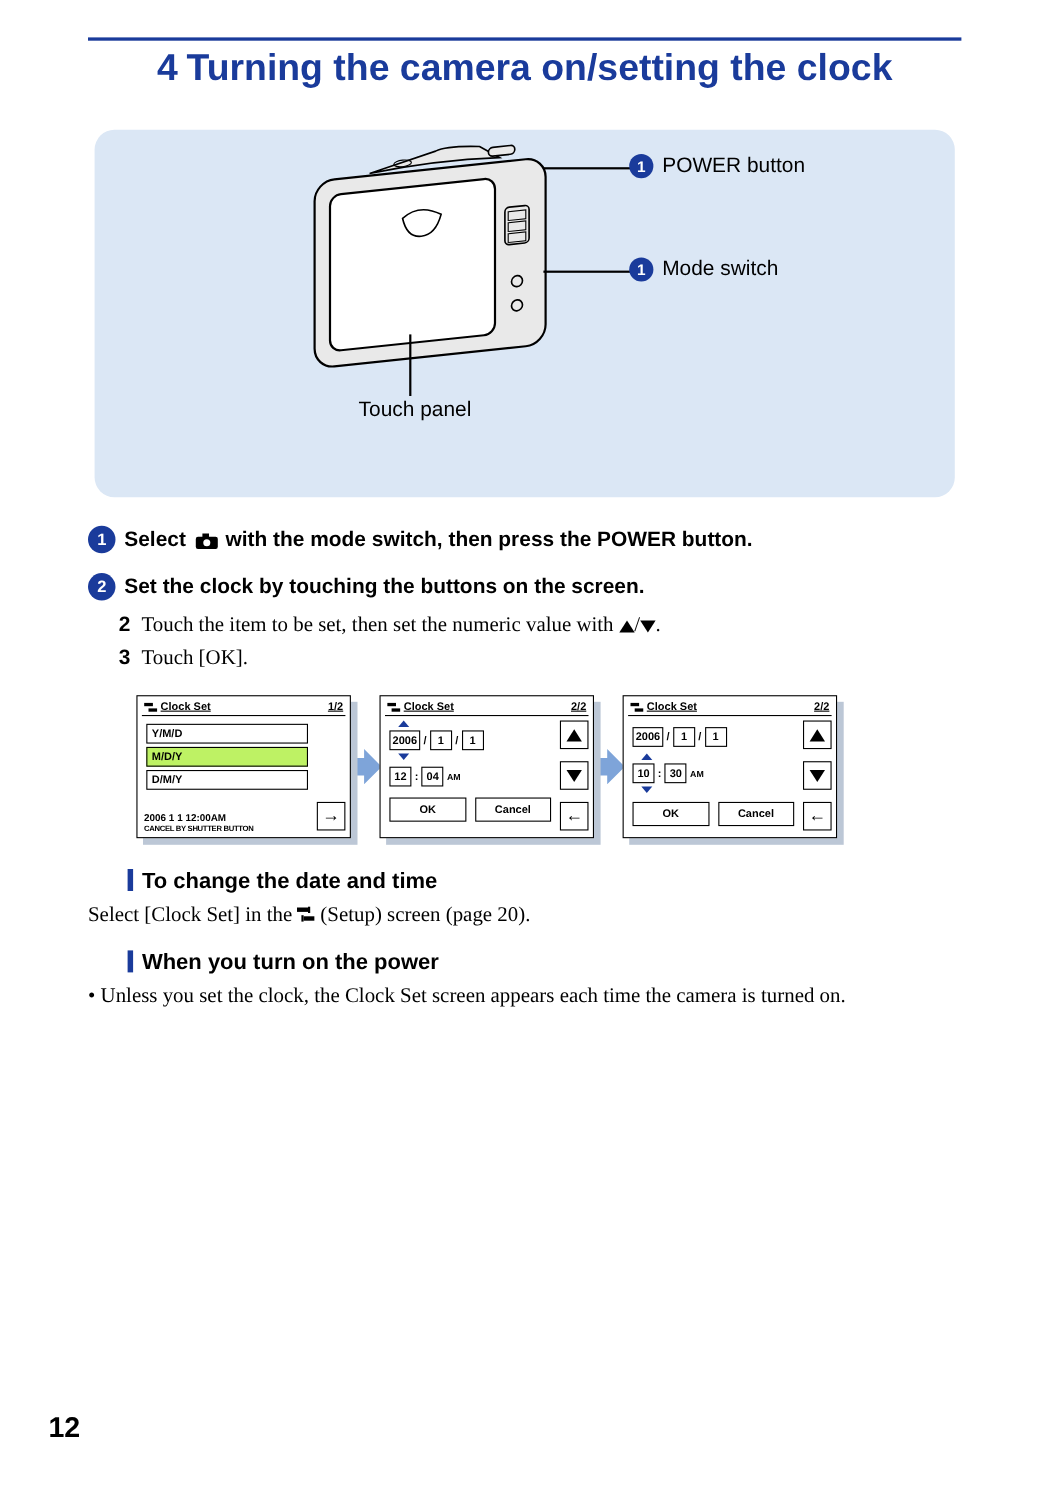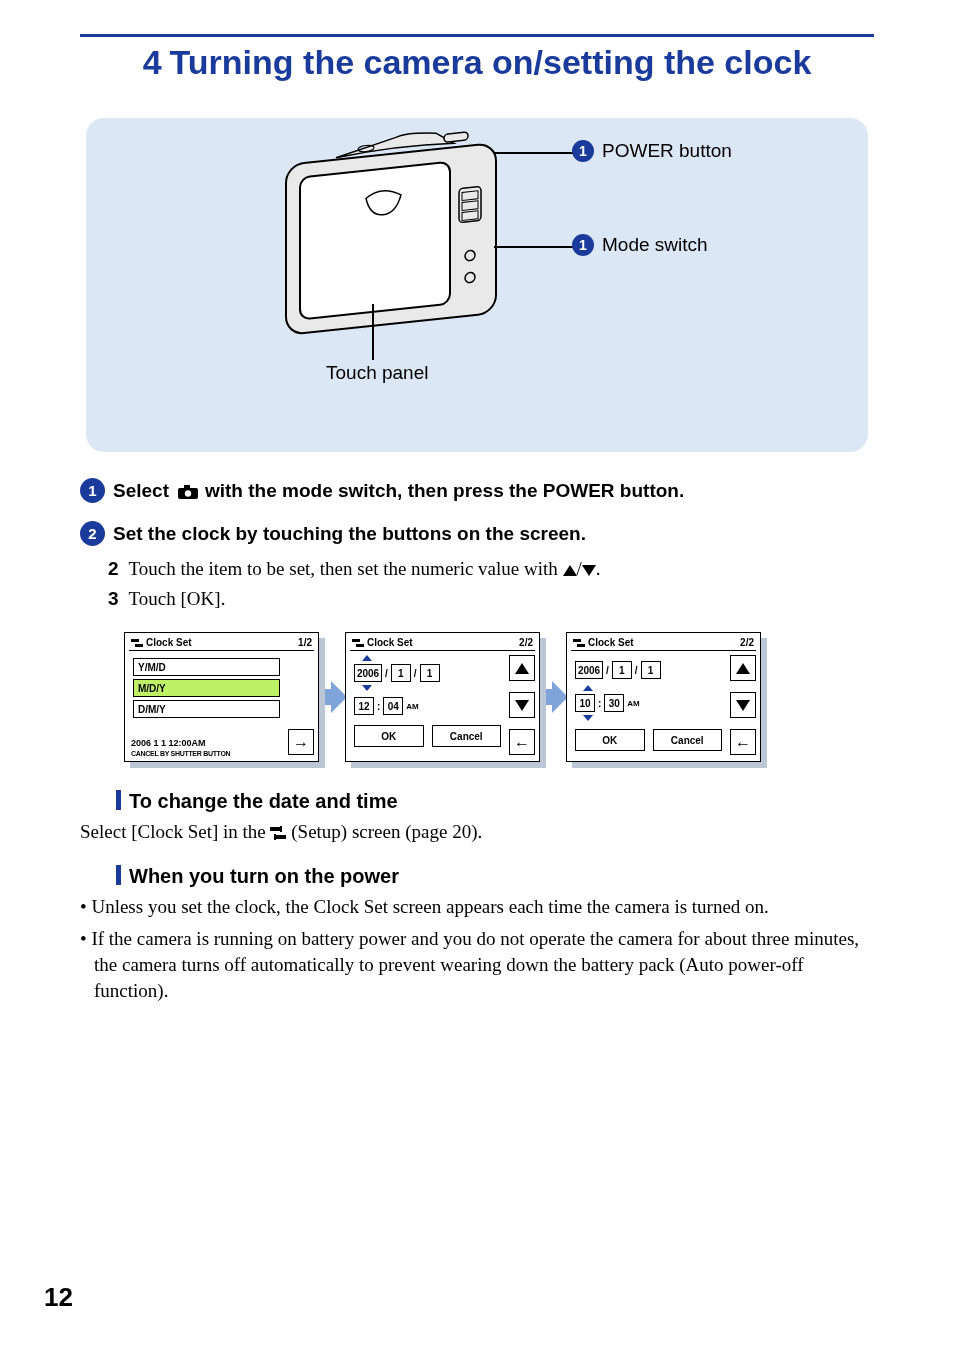--- a/index.html
+++ b/index.html
@@ -23,21 +23,21 @@
   .sub-ol li{font-size:19px;line-height:30px;font-family:Georgia,"Times New Roman",serif;}
   .sub-ol li .n{font-family:Arial,sans-serif;font-weight:bold;margin-right:10px;}
   .tri{display:inline-block;width:0;height:0;vertical-align:middle;}
   .tri-r{border-top:6px solid transparent;border-bottom:6px solid transparent;border-left:10px solid #000;margin:0 1px;}
   .tri-up{border-left:7px solid transparent;border-right:7px solid transparent;border-bottom:11px solid #000;}
   .tri-dn{border-left:7px solid transparent;border-right:7px solid transparent;border-top:11px solid #000;}
   
   .shots{display:flex;align-items:center;justify-content:flex-start;margin:14px 0 28px 44px;gap:0;}
   .shot{width:195px;height:130px;border:1px solid #000;background:#fff;position:relative;box-sizing:border-box;padding:4px;}
   .shot-title{display:flex;justify-content:space-between;align-items:center;border-bottom:1px solid #000;font-size:10px;font-weight:bold;padding:0 2px 2px 2px;}
-  .shadow{box-shadow:6px 6px 0 #bcc7d6;}
+  .shadow{box-shadow:6px 6px 0 #bcc7d6;text-decoration:underline;}
   .big-arrow{width:30px;align-self:center;margin:0 -2px;}
   .big-arrow svg{display:block;}
   .field,.opt{border:1px solid #000;font-size:10px;font-weight:bold;display:flex;align-items:center;justify-content:center;box-sizing:border-box;}
   .opt{height:18px;margin:3px 4px;padding:0 4px;justify-content:flex-start;}
   .row{display:flex;align-items:center;gap:3px;margin:3px 4px;}
   .mini{width:28px;height:18px;}
   .mini-s{width:20px;height:18px;}
   .btn{border:1px solid #000;height:20px;display:flex;align-items:center;justify-content:center;font-size:10px;font-weight:bold;}
   .side-col{position:absolute;right:4px;top:22px;bottom:6px;width:26px;display:flex;flex-direction:column;justify-content:space-between;}
   .side-btn{border:1px solid #000;height:24px;display:flex;align-items:center;justify-content:center;}
@@ -283,17 +283,16 @@
           <rect x="4" y="8" width="2" height="6" fill="#000"></rect>
         </svg></span><span> (Setup) screen (page 20).</span>
   </p>
 
   <div class="sub-h">
     <span class="sub-bar"></span>
       <span>When you turn on the power</span>
   </div>
   <ul class="bul-list">
     <li>Unless you set the clock, the Clock Set screen appears each time the camera is turned on.</li>
-    <li>If the camera is running on battery power and you do not operate the camera for about three minutes, the camera turns off automatically to prevent wearing down the battery pack (Auto power-off function).</li>
   </ul>
 
   <div class="pagenum">12</div>
 </div>
 
 </body></html>

